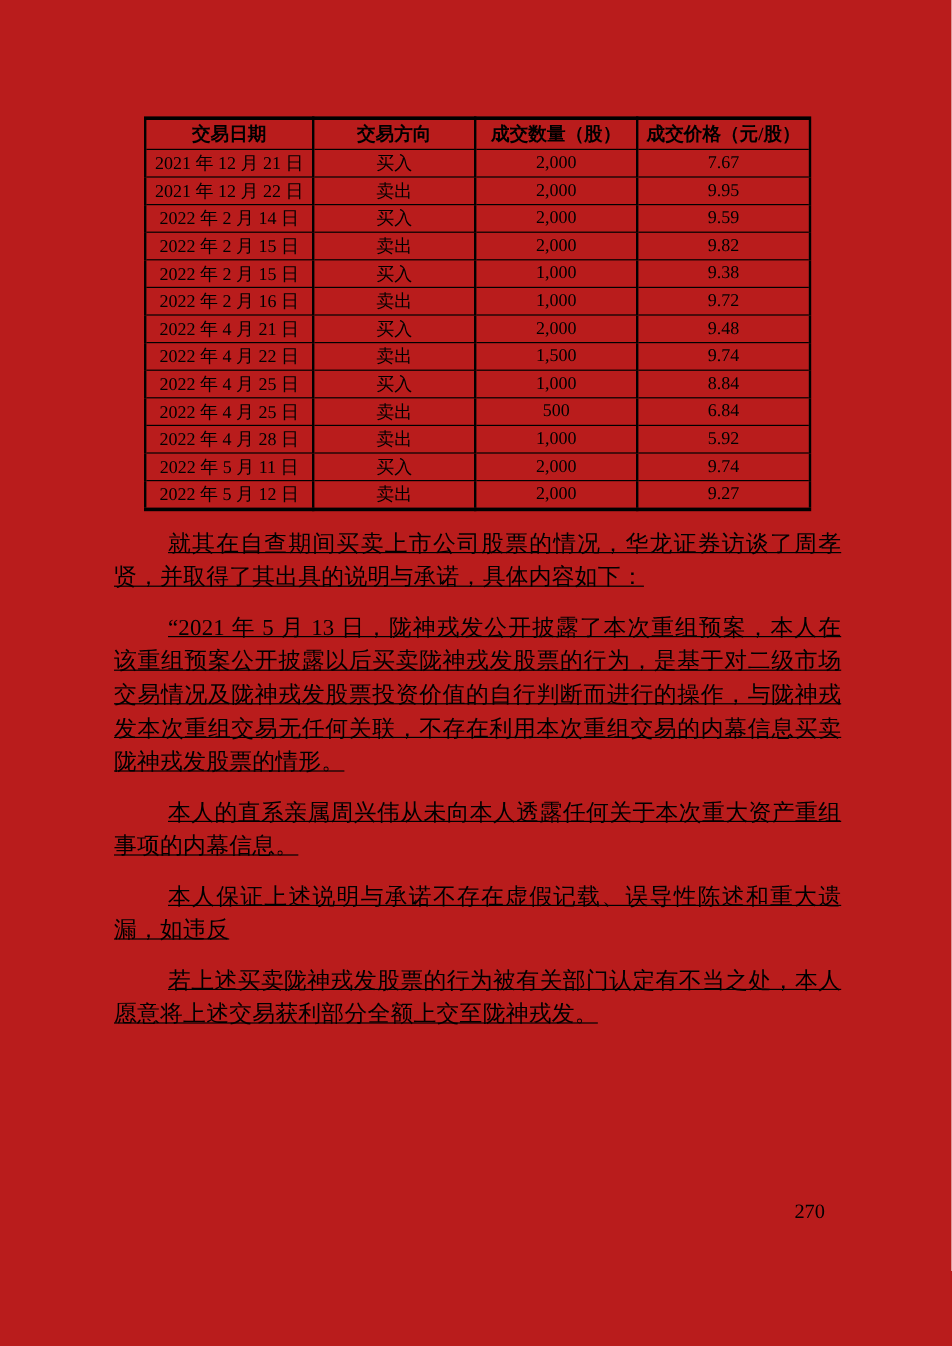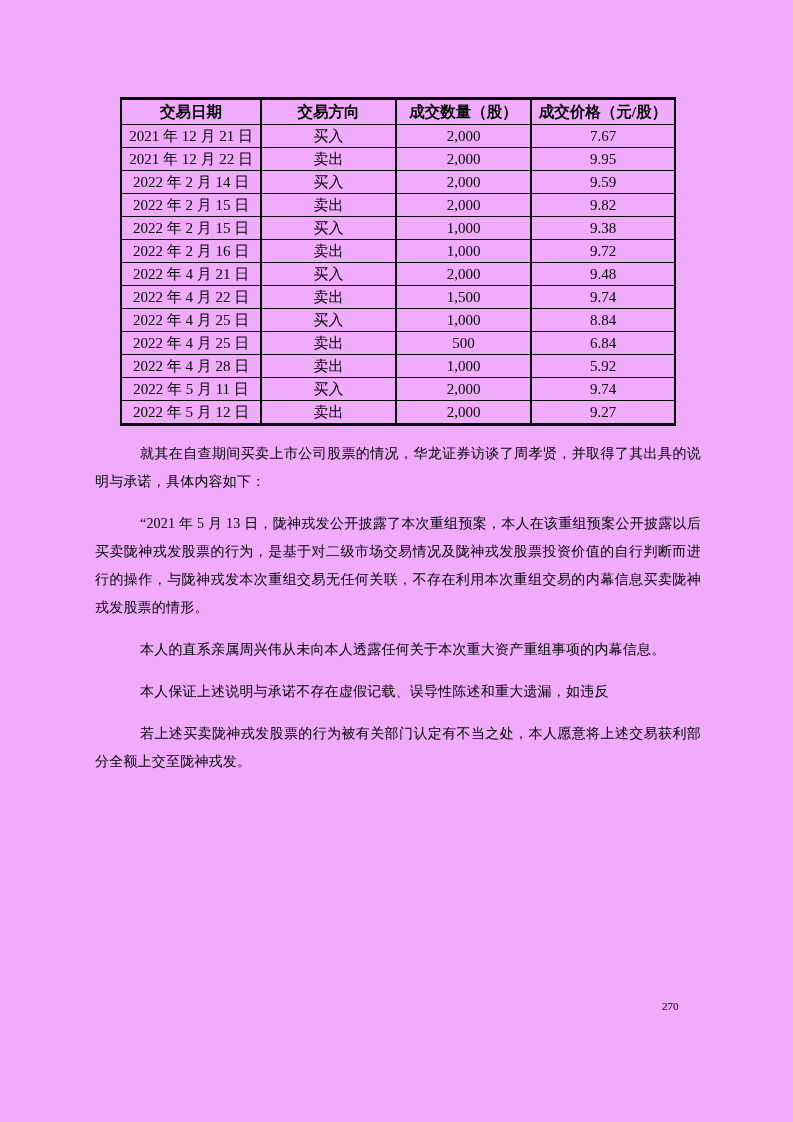--- a/index.html
+++ b/index.html
@@ -4,21 +4,21 @@
 <style>
   html, body {
     margin: 0;
     padding: 0;
     background: #ffffff;
   }
   .page {
     position: relative;
     width: 793px;
     height: 1122px;
-    background: #f0abfc;
+    background: #b91c1c;
     overflow: hidden;
     color: #000000;
     font-family: "Liberation Serif", "DejaVu Serif", serif;
   }
   .content {
     position: absolute;
     left: 95px;
     top: 97px;
     width: 606px;
   }
@@ -50,31 +50,32 @@
   table.trade-table th {
     font-weight: bold;
     height: 24px;
     font-size: 15.5px;
   }
   .paragraphs {
     margin-top: 5px;
   }
   .paragraphs p {
     margin: 14px 0 0 0;
-    font-size: 14px;
+    font-size: 19px;
     line-height: 28px;
     text-align: justify;
     text-indent: 45px;
     letter-spacing: 0.2px;
+    text-decoration: underline;
   }
   .page-number {
     position: absolute;
     left: 662px;
     top: 1000px;
-    font-size: 11px;
+    font-size: 17px;
   }
 </style>
 </head>
 <body>
 
 <div class="page">
   <div class="content">
 
     <table class="trade-table">
       <colgroup>

